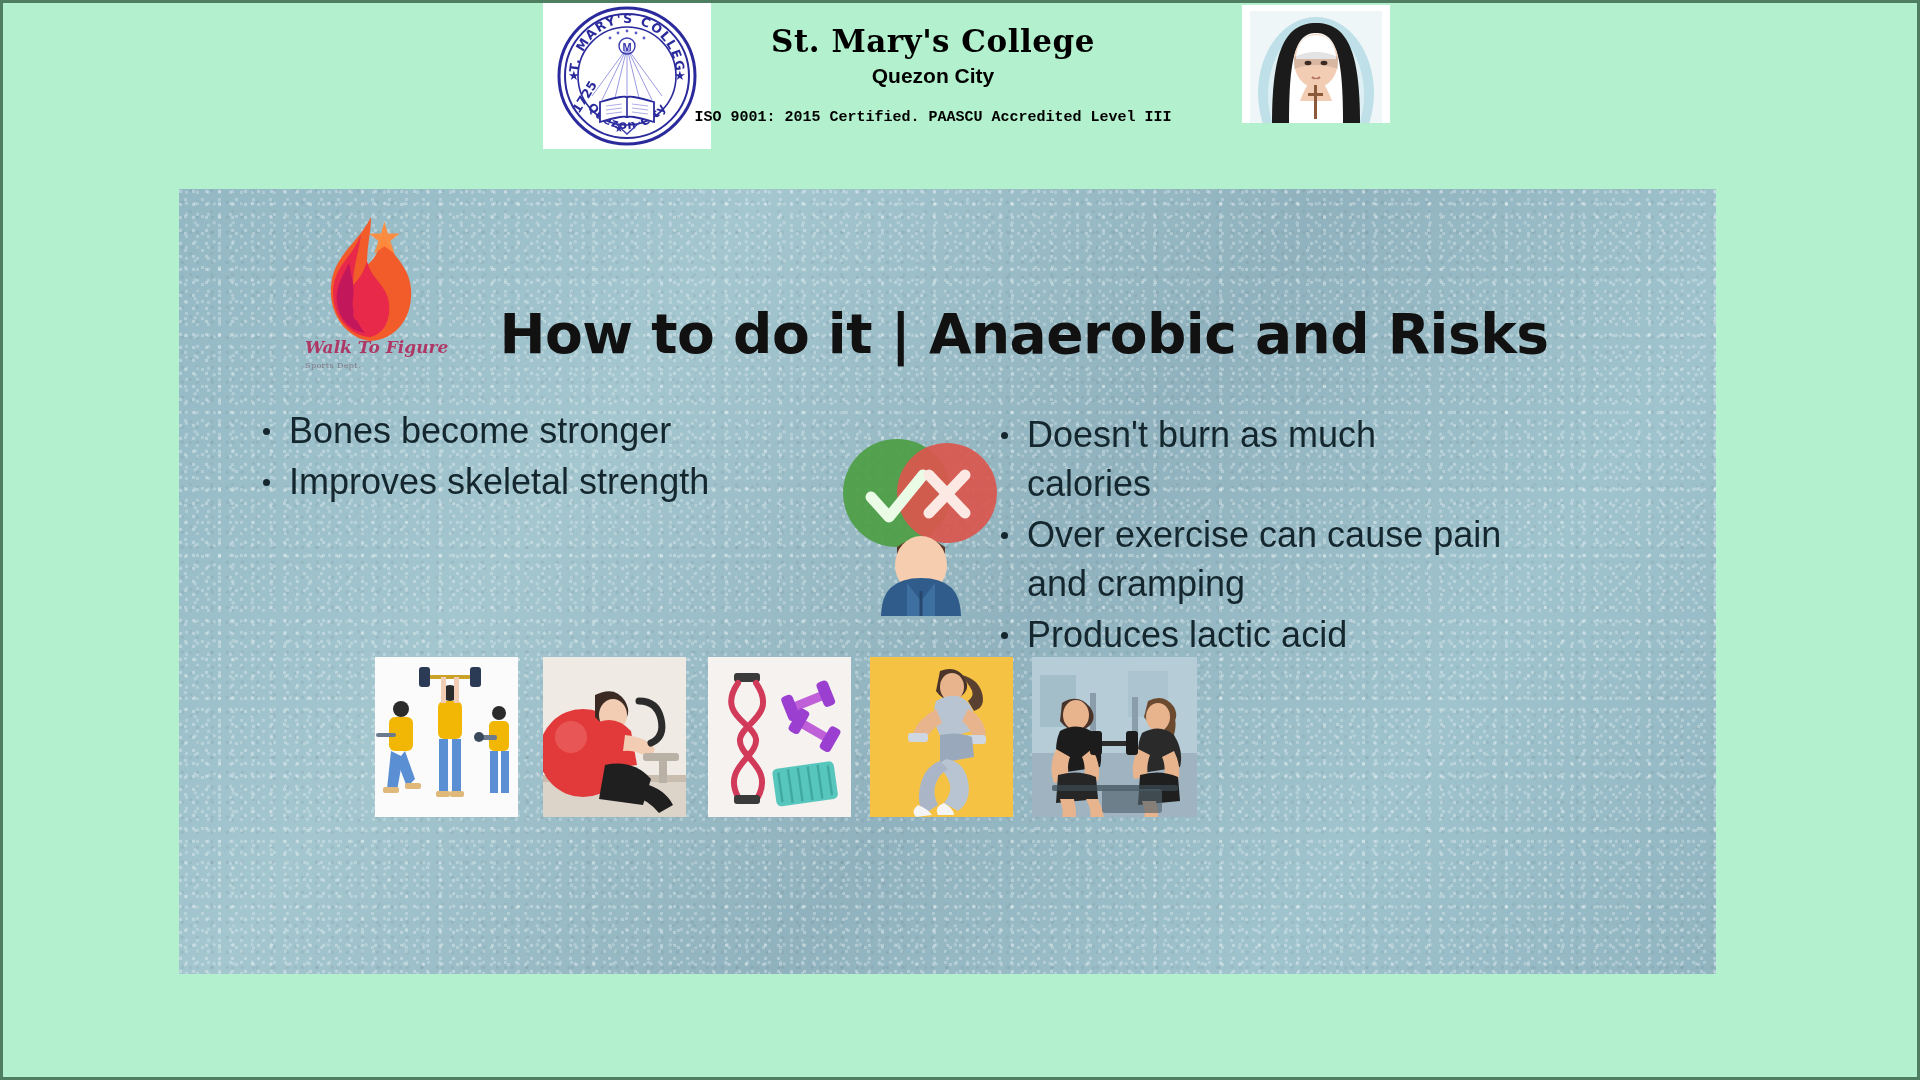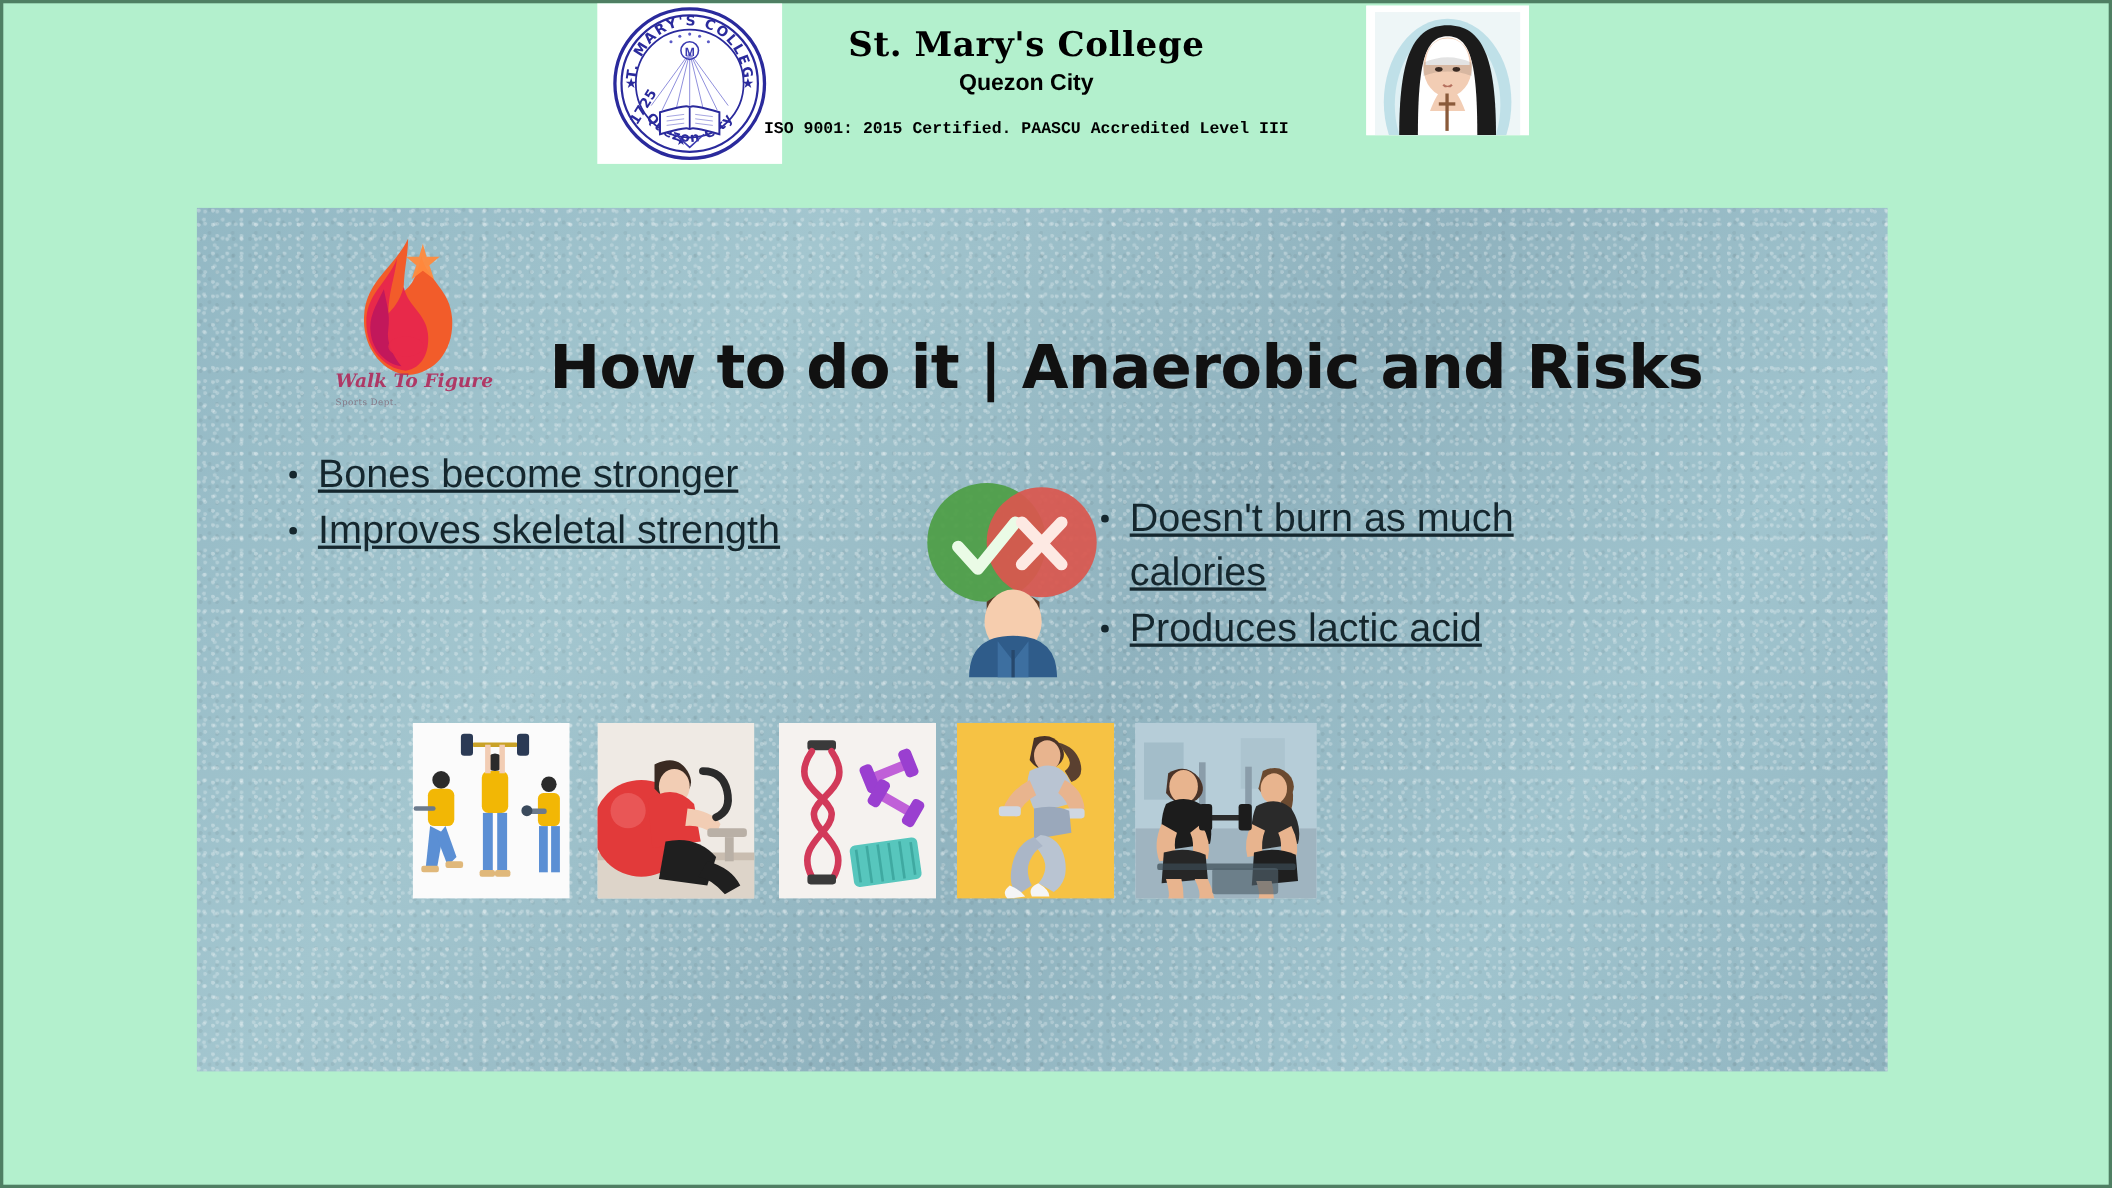--- a/index.html
+++ b/index.html
@@ -159,30 +159,29 @@
     white-space: nowrap;
   }
 
   
   .col {
     position: absolute;
     font-family: "Liberation Sans", sans-serif;
     color: #15272e;
   }
   .col-left  { left: 72px;  top: 218px; width: 490px; }
-  .col-right { left: 810px; top: 222px; width: 520px; margin-top: 36px; }
+  .col-right { left: 810px; top: 222px; width: 520px; }
 
   .col ul { list-style: none; }
   .col li {
     position: relative;
     padding-left: 38px;
     margin-bottom: 2px;
     font-size: 36px;
     line-height: 1.36;
-    text-decoration: underline;
   }
   .col li::before {
     content: "";
     position: absolute;
     left: 12px; top: 21px;
     width: 7px; height: 7px;
     border-radius: 50%;
     background: #15272e;
   }
 
@@ -333,20 +332,21 @@
         <ellipse cx="80" cy="134" rx="26" ry="29" fill="#f6cdae"></ellipse>
         <path d="M 40 185 q 0 -38 40 -38 q 40 0 40 38 z" fill="#2f5c8a"></path>
         <path d="M 66 152 L 80 170 L 94 152 L 94 185 L 66 185 Z" fill="#3d6fa0"></path>
         <line x1="80" y1="160" x2="80" y2="185" stroke="#27486c" stroke-width="3"></line>
       </svg>
     </div>
 
     <div class="col col-right">
       <ul>
         <li>Doesn't burn as much calories</li>
+        <li>Over exercise can cause pain and cramping</li>
         <li>Produces lactic acid</li>
       </ul>
     </div>
 
     <div class="photo-strip">
 
       <div class="photo ph1">
         <svg viewBox="0 0 143 160">
           <rect width="143" height="160" fill="#fbfbfb"></rect>
           <g>

